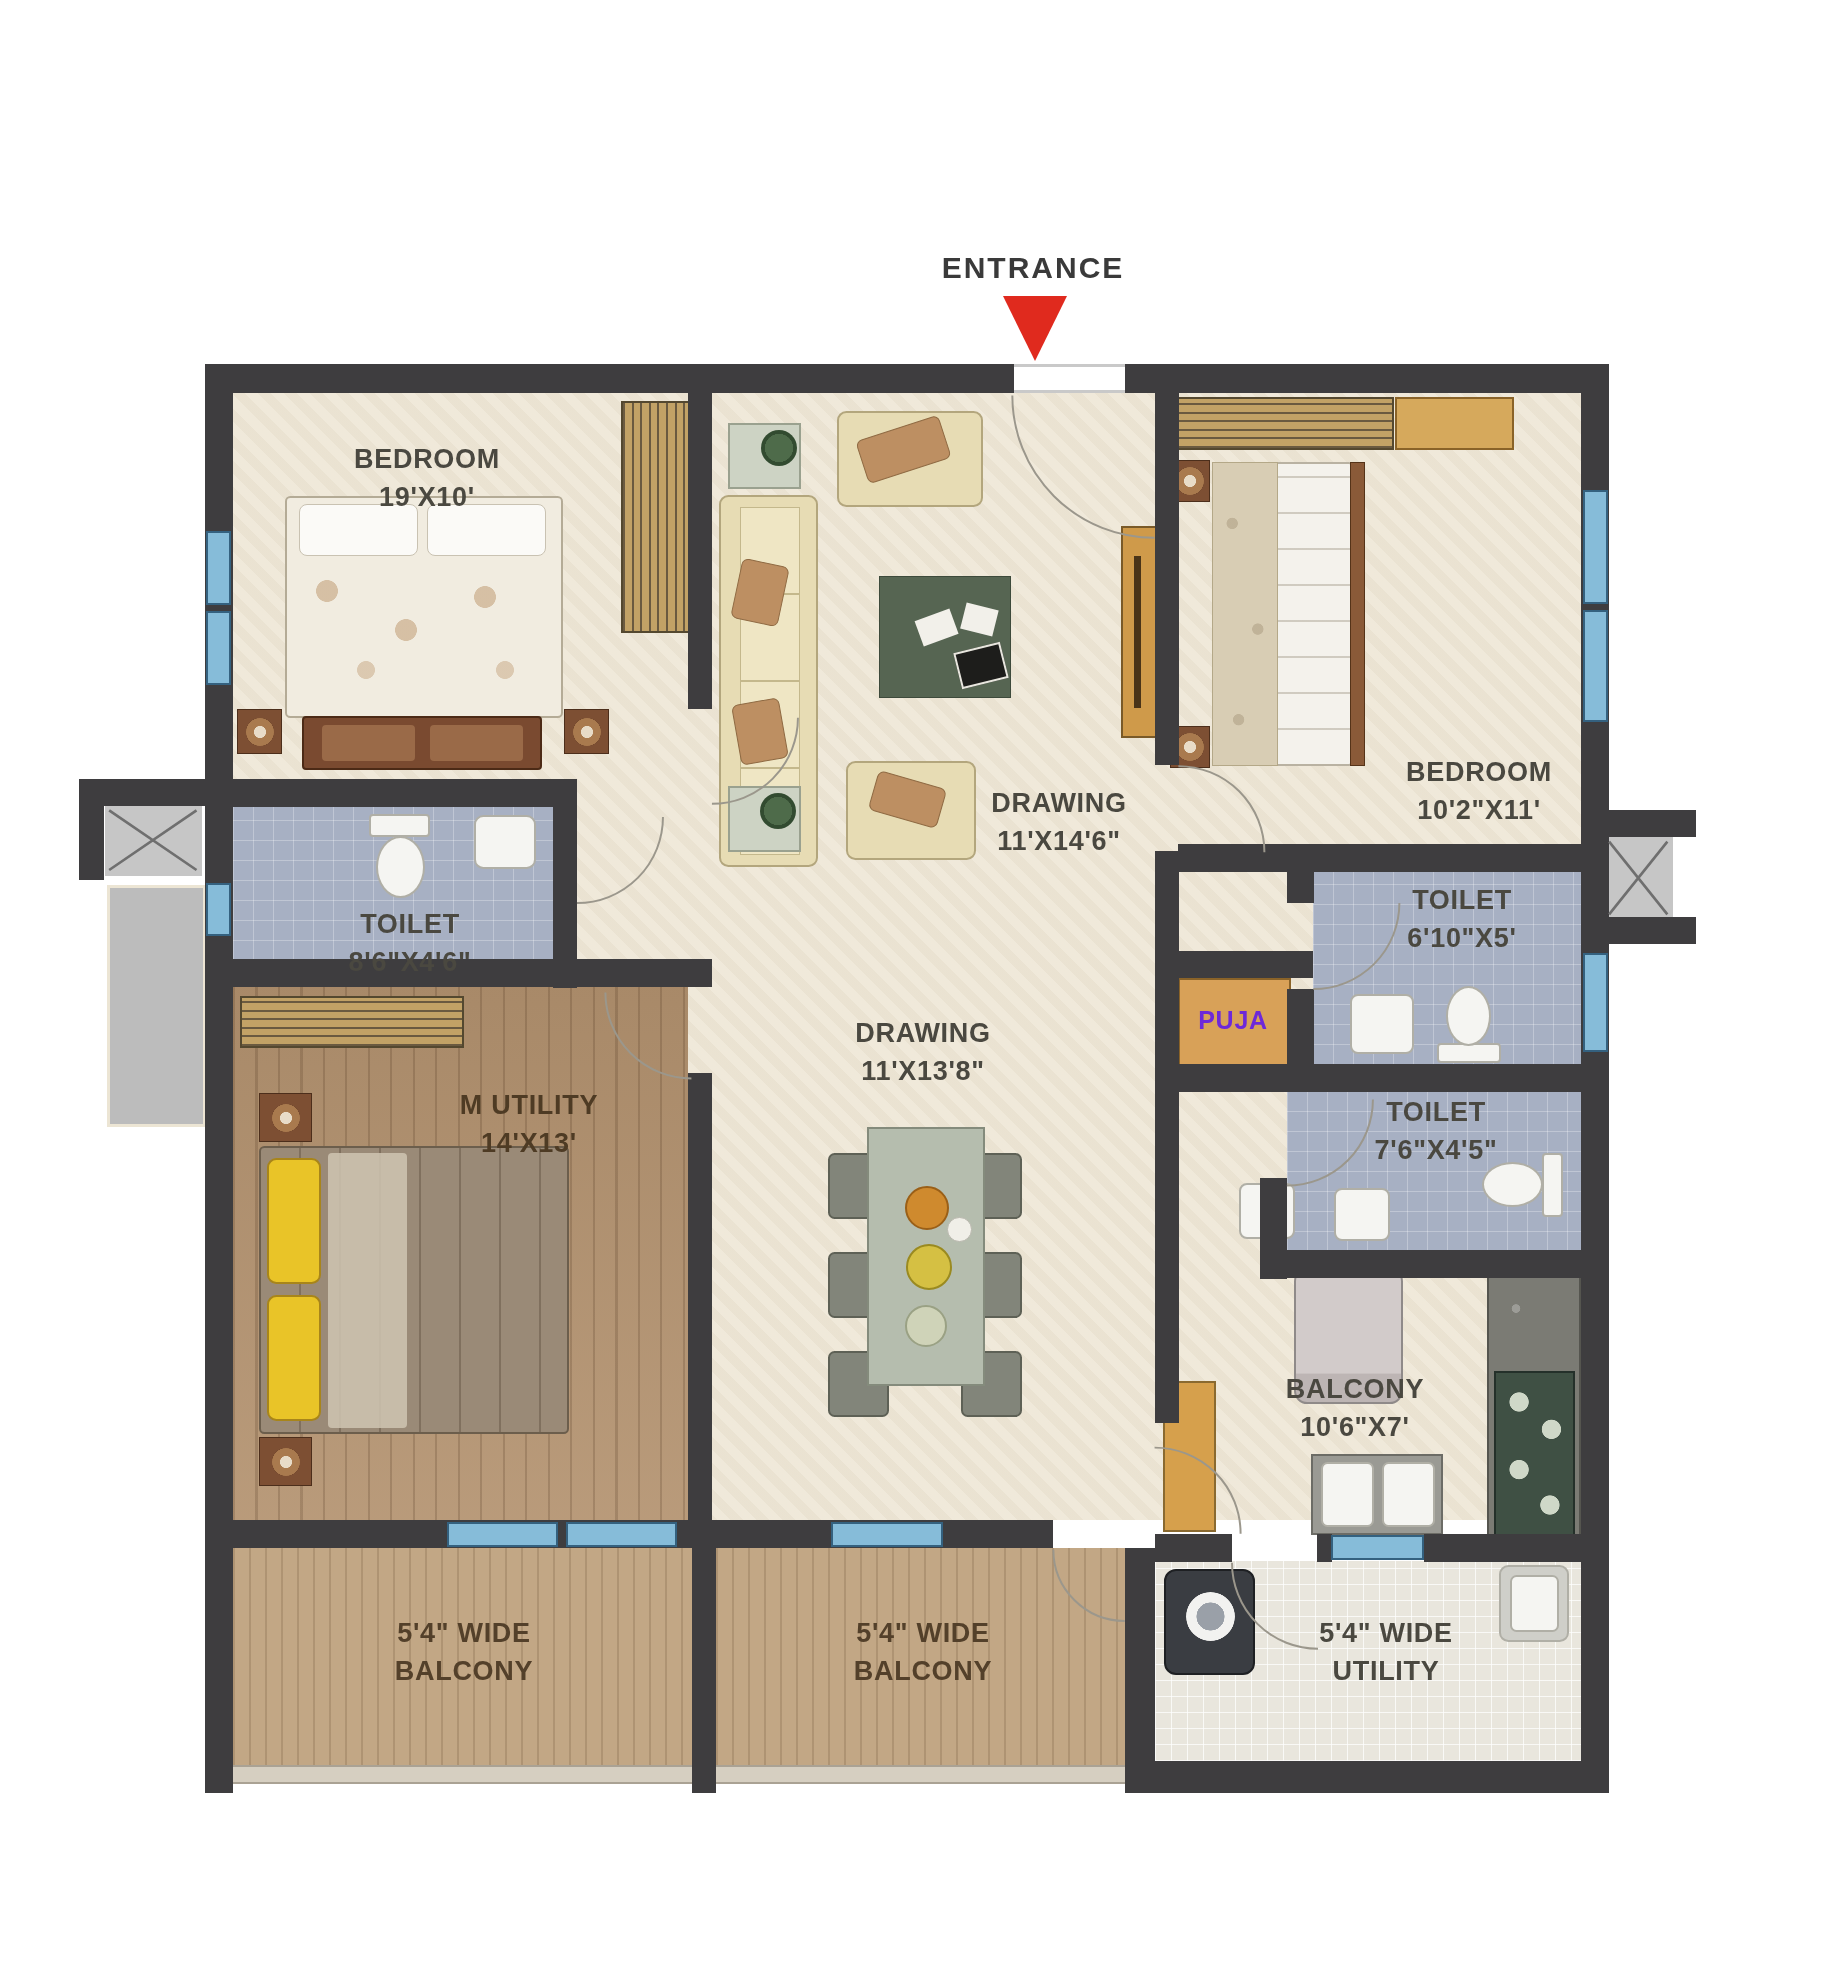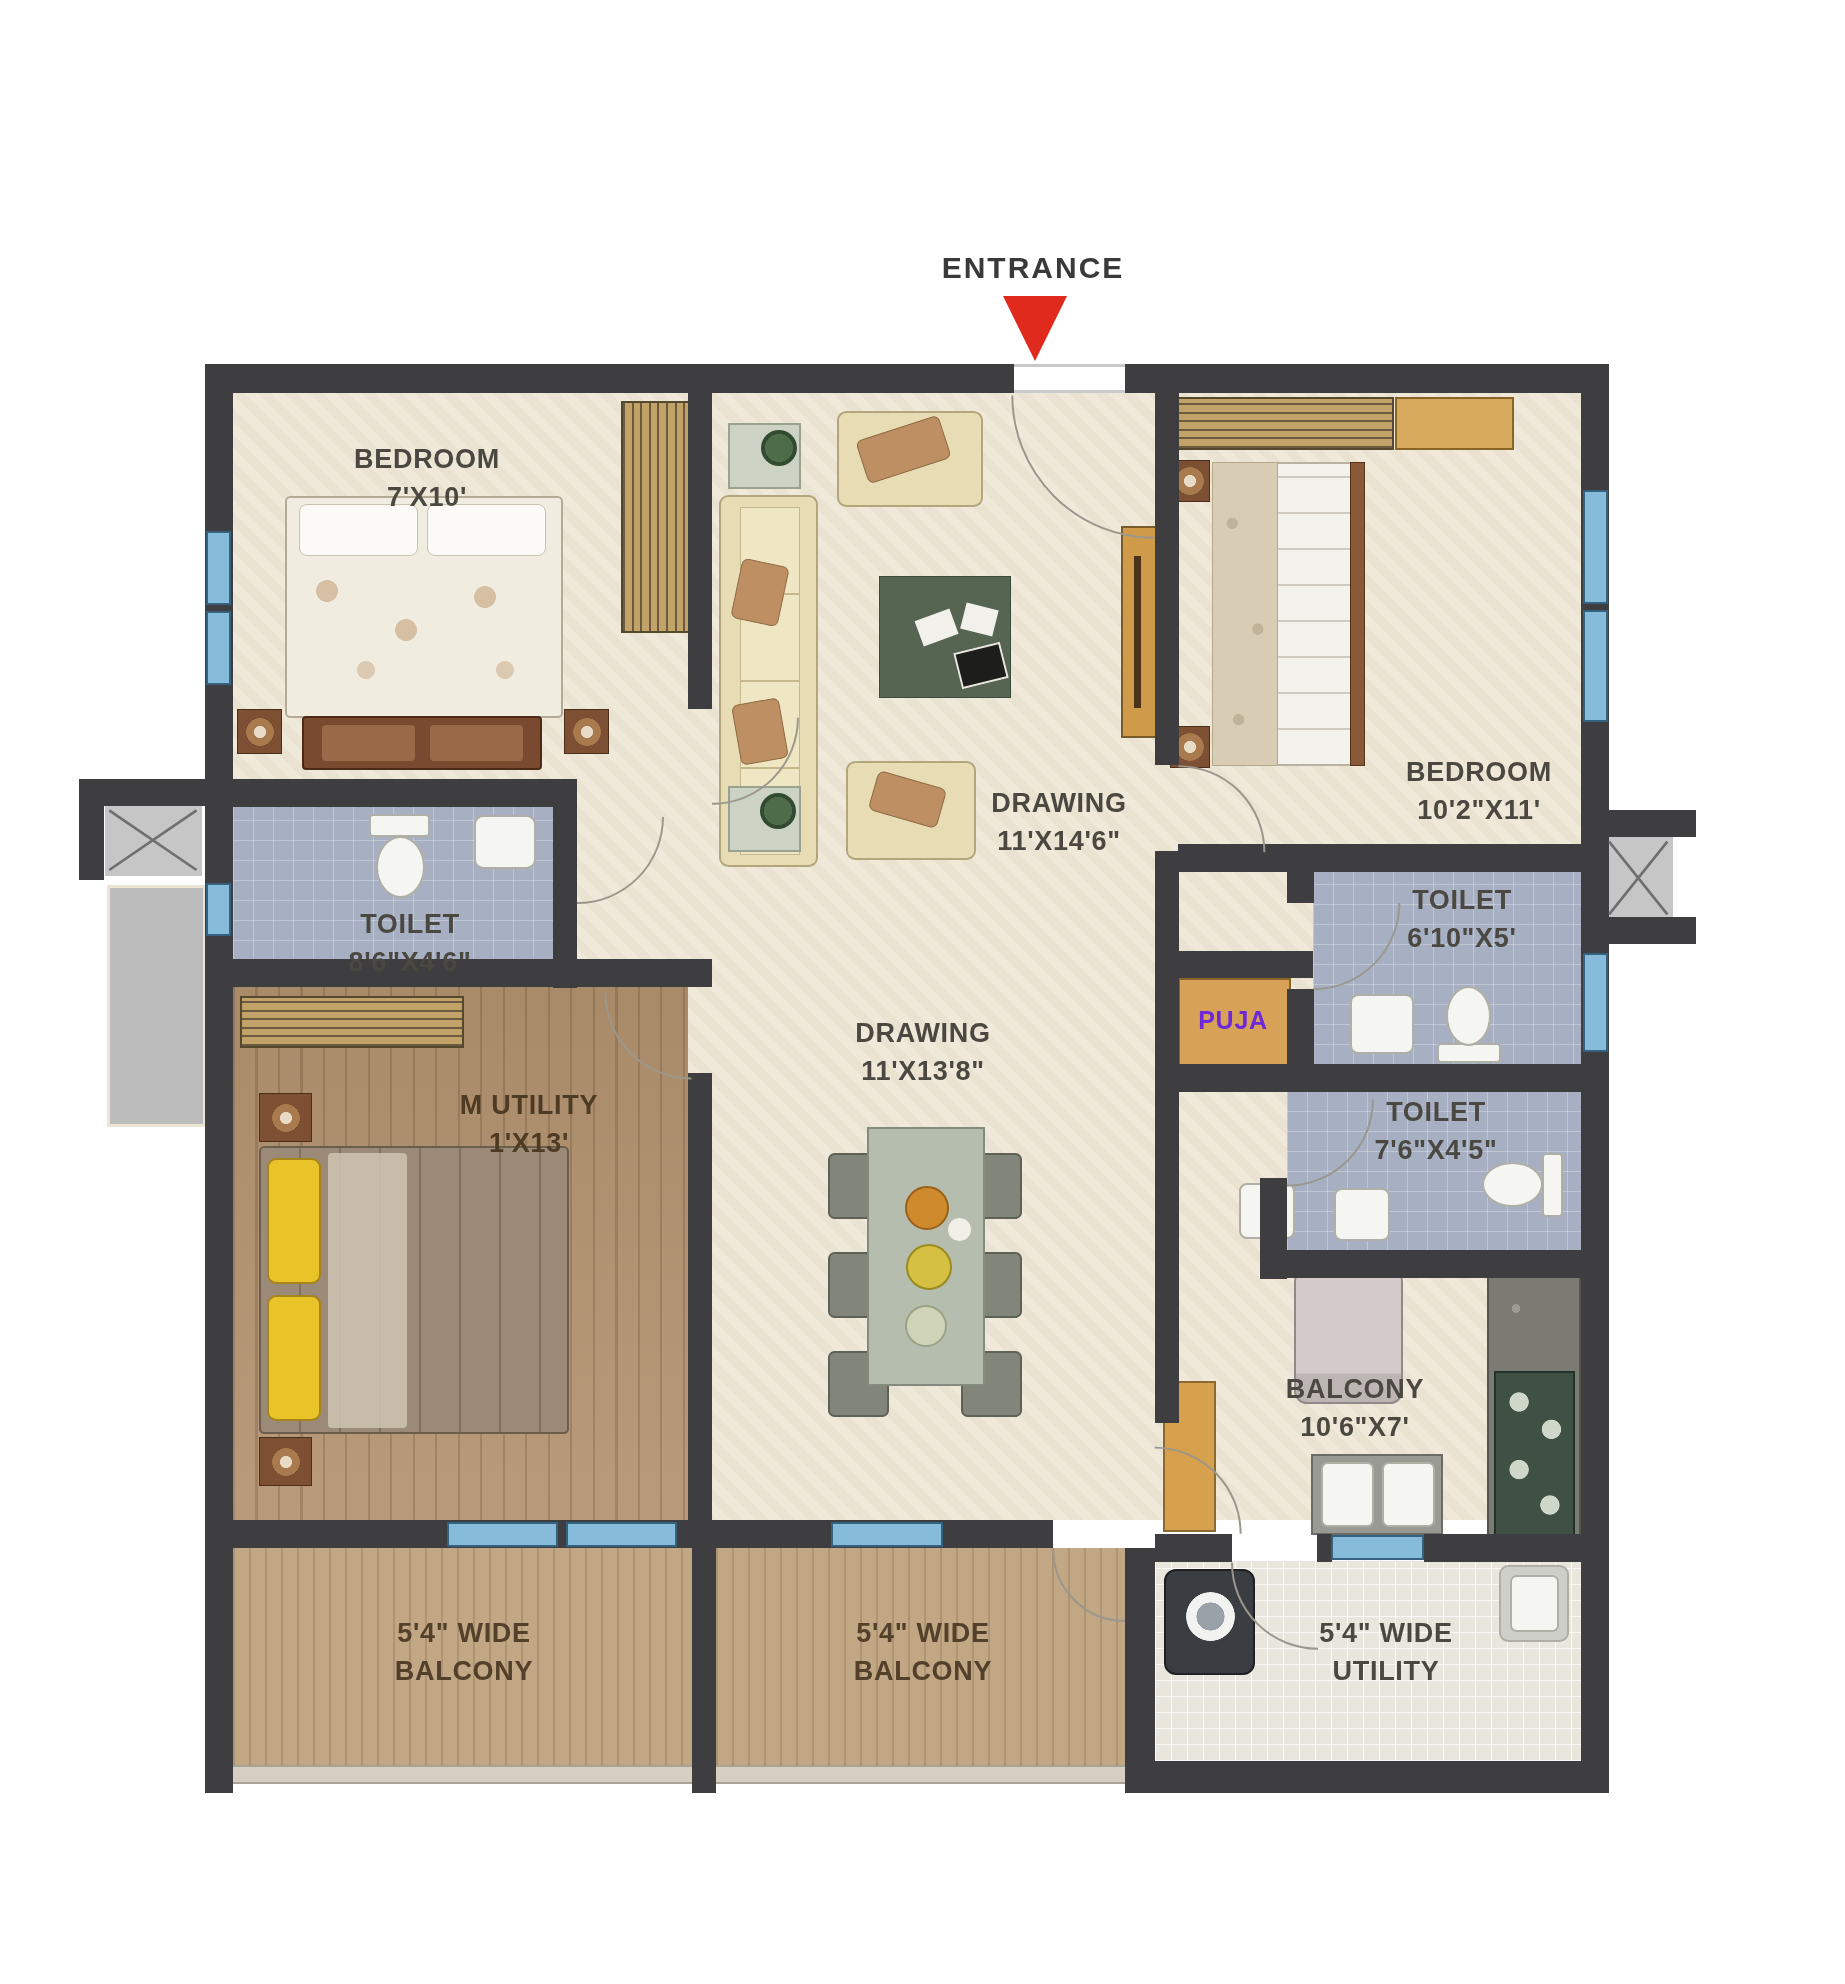--- a/index.html
+++ b/index.html
@@ -229,21 +229,21 @@
       <path d="M165,1175 L297,1265 M297,1175 L165,1265"></path>
       <path d="M2432,1222 L2520,1332 M2520,1222 L2432,1332"></path>
     </g>
   </svg>
 
   <div class="entrance-label" style="left:1033px;top:218px;">ENTRANCE</div>
   <div class="arrow-down" style="left:1003px;top:263px;"></div>
 
   <div class="room-label" style="left:427px;top:407px;">
     <div>BEDROOM</div>
-    <div>7'X10'</div>
+    <div>19'X10'</div>
   </div>
   <div class="room-label" style="left:1059px;top:751px;">
     <div>DRAWING</div>
     <div>11'X14'6"</div>
   </div>
   <div class="room-label" style="left:1479px;top:720px;">
     <div>BEDROOM</div>
     <div>10'2"X11'</div>
   </div>
   <div class="room-label" style="left:410px;top:872px;">
@@ -260,21 +260,21 @@
   </div>
   <div class="room-label" style="left:1233px;top:970px;font-size:25px;color:#6d28d9;">
     <div>PUJA</div>
   </div>
   <div class="room-label" style="left:1436px;top:1060px;">
     <div>TOILET</div>
     <div>7'6"X4'5"</div>
   </div>
   <div class="room-label" style="left:529px;top:1053px;color:#4e3b24;">
     <div>M UTILITY</div>
-    <div>1'X13'</div>
+    <div>14'X13'</div>
   </div>
   <div class="room-label" style="left:1355px;top:1337px;">
     <div>BALCONY</div>
     <div>10'6"X7'</div>
   </div>
   <div class="room-label" style="left:464px;top:1581px;color:#53402a;">
     <div>5'4" WIDE</div>
     <div>BALCONY</div>
   </div>
   <div class="room-label" style="left:923px;top:1581px;color:#53402a;">

